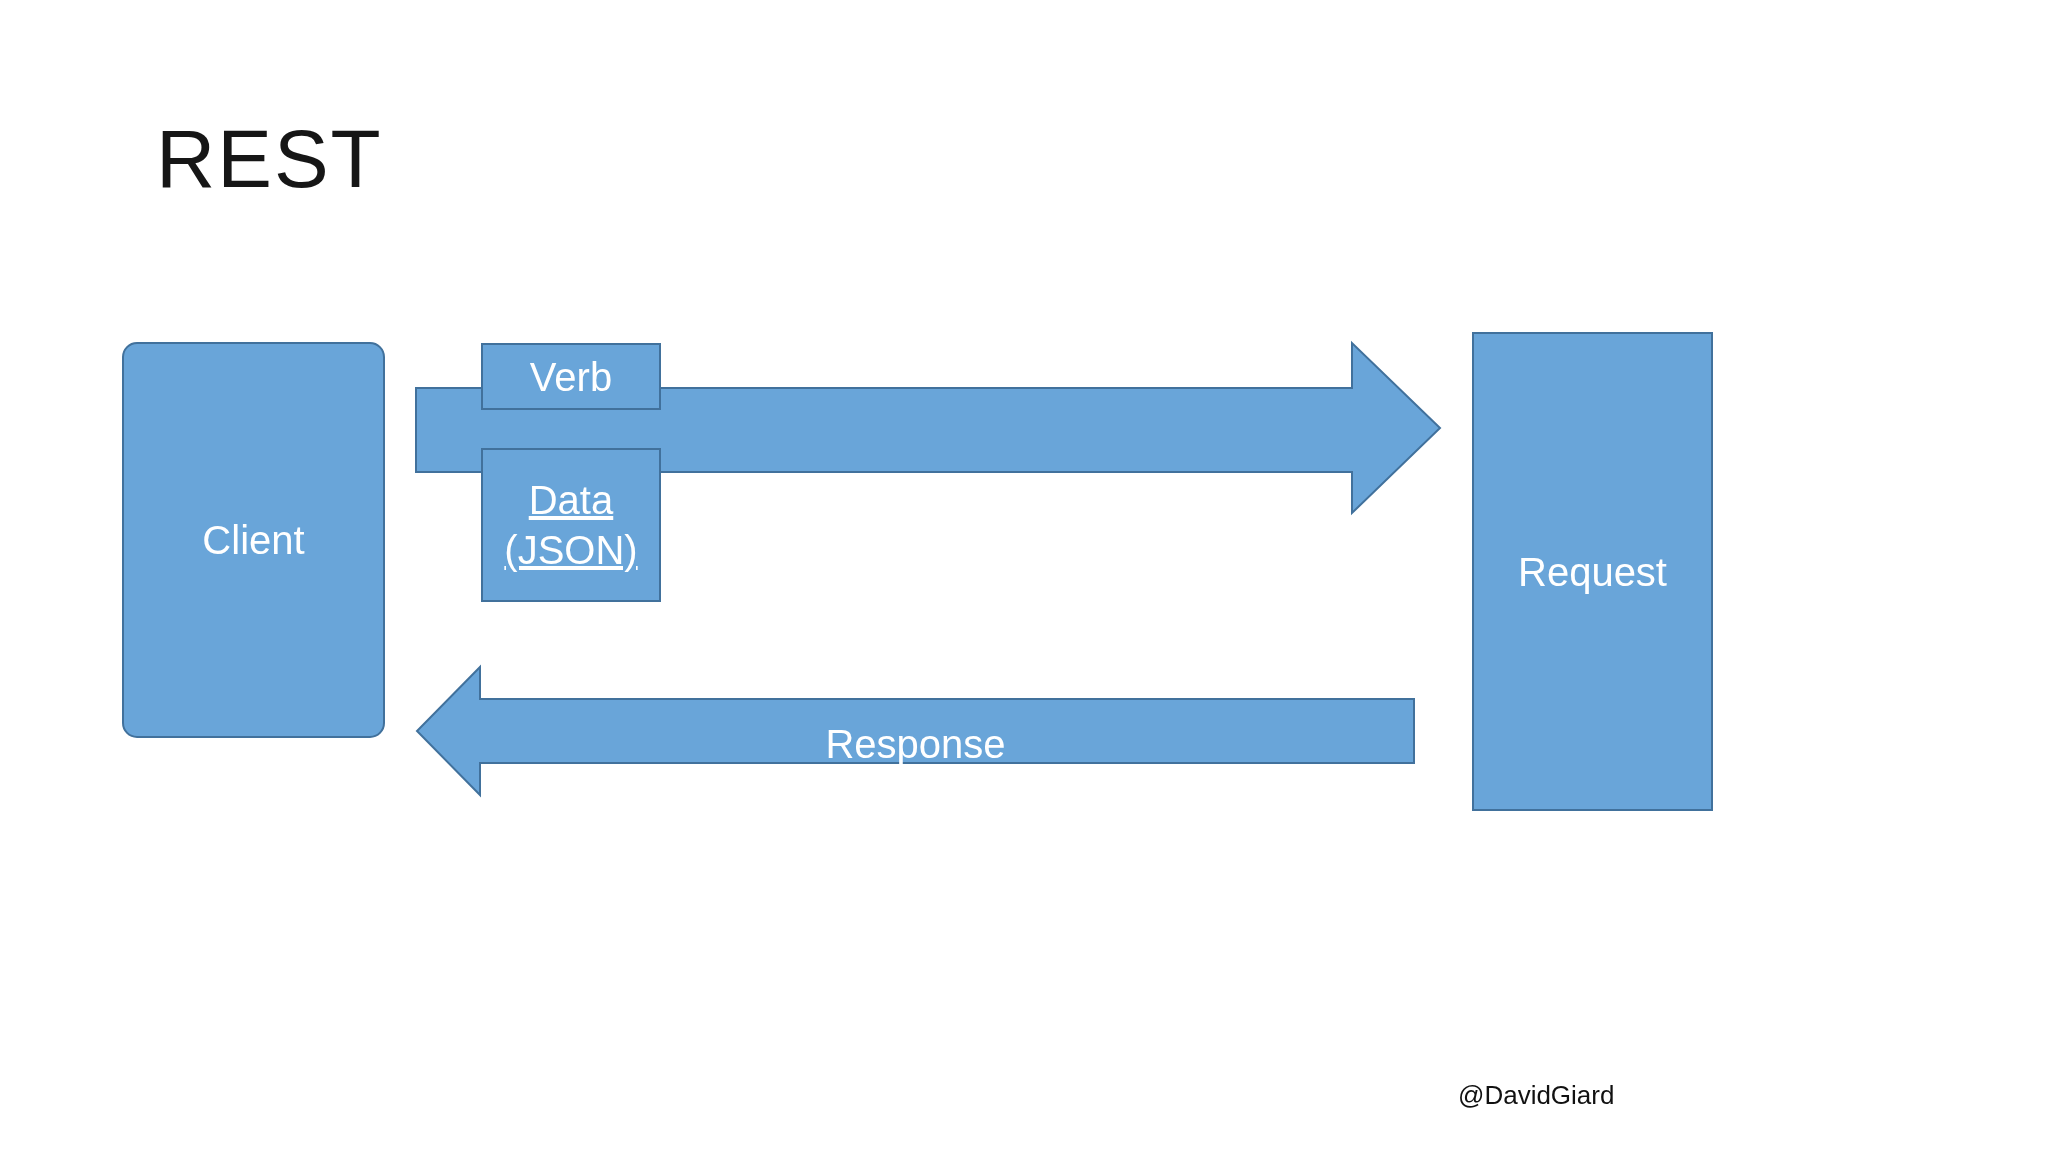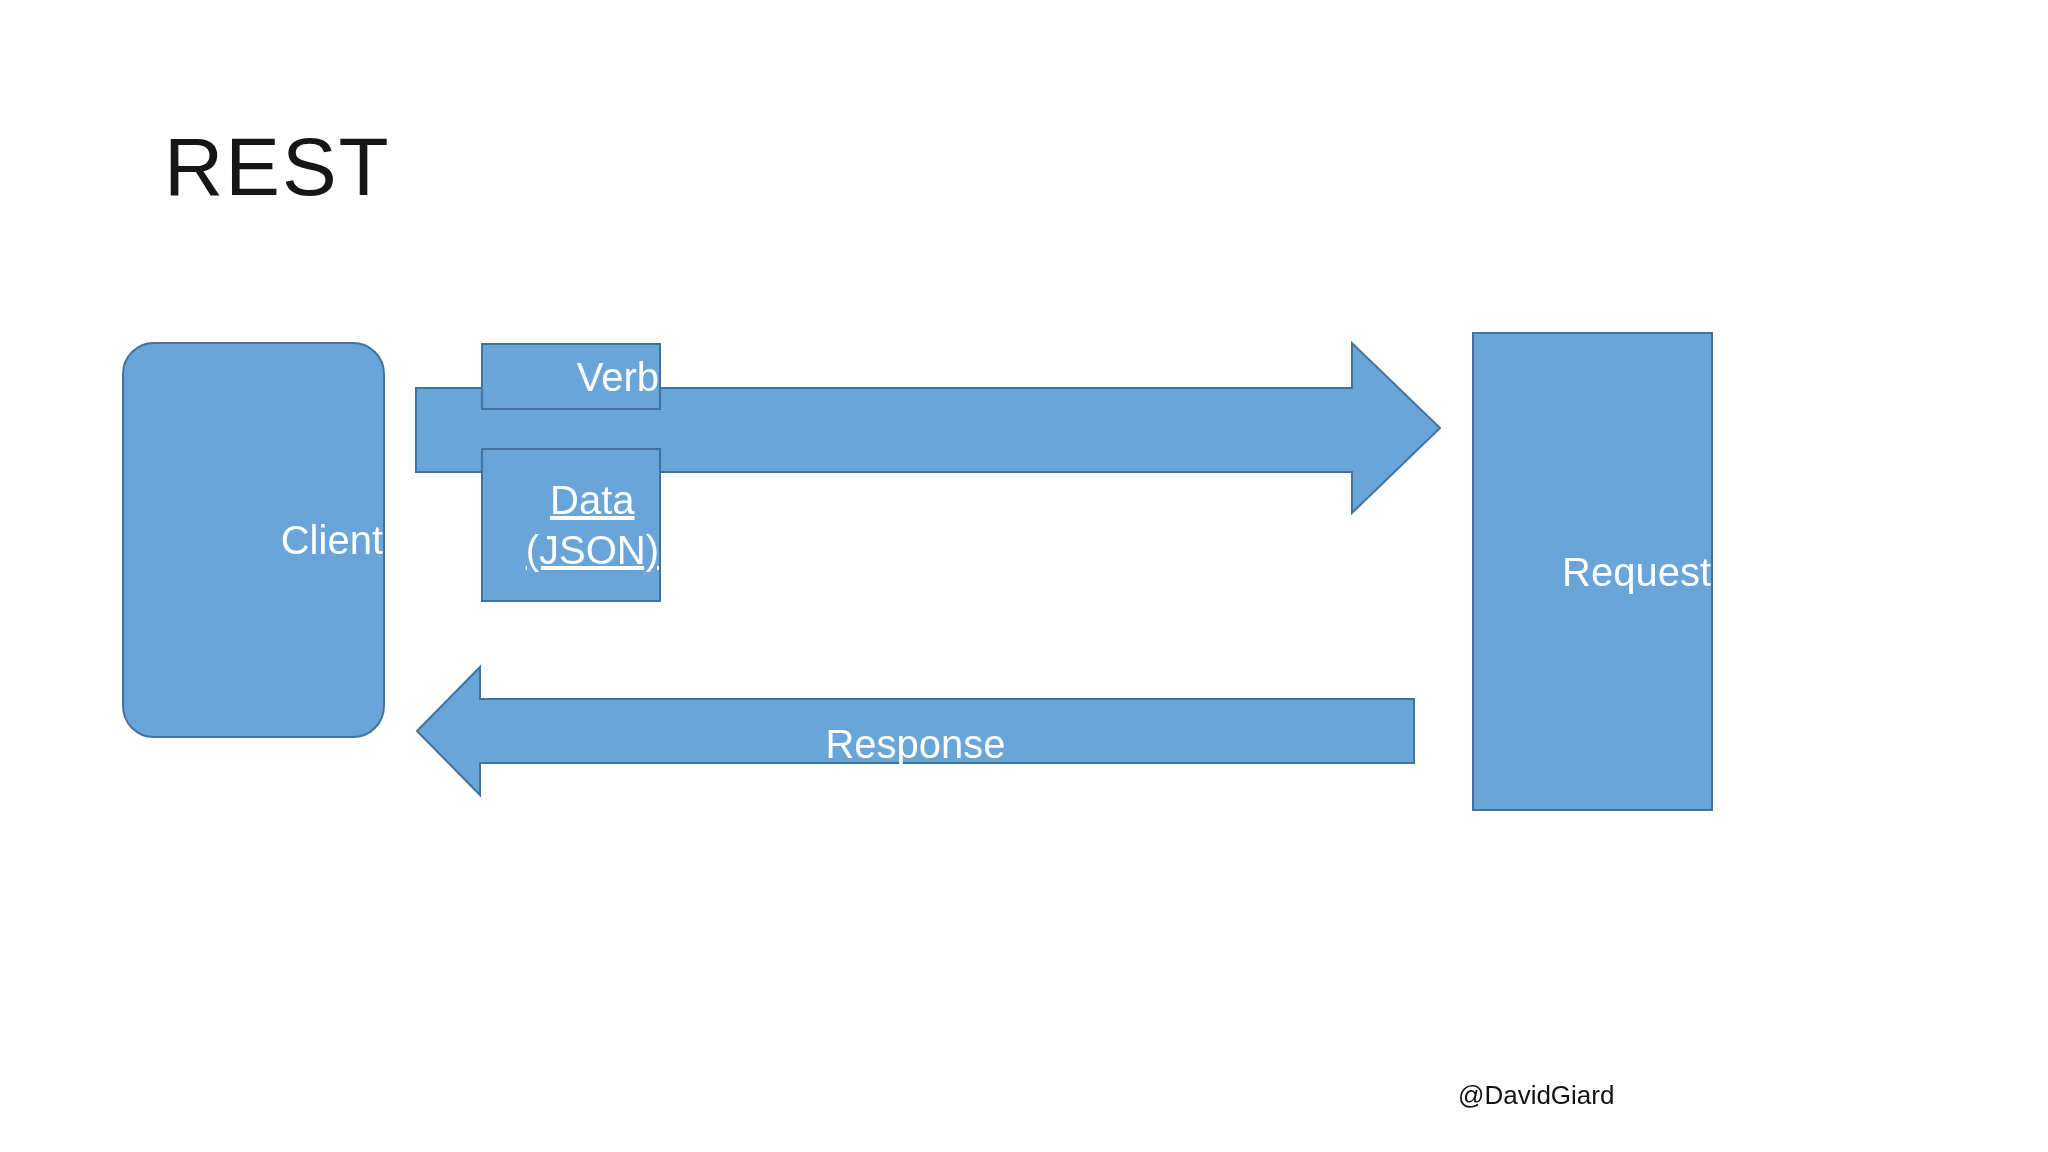--- a/index.html
+++ b/index.html
@@ -14,50 +14,50 @@
   .slide{
     position:relative;
     width:2048px;height:1152px;
     background:var(--bg);
     overflow:hidden;
     font-family:"Liberation Sans", sans-serif;
   }
   .title{
     position:absolute;
     left:156px;top:112px;
-    margin:8px;
+    margin:0;
     font-size:82px;
     font-weight:300;
     letter-spacing:2px;
     color:var(--title-text);
     font-family:"Liberation Sans", sans-serif;
   }
   .arrows{
     position:absolute;left:0;top:0;width:2048px;height:1152px;
   }
   .arrows polygon{
     fill:var(--shape-fill);
     stroke:var(--shape-border);
     stroke-width:2;
     stroke-linejoin:miter;
   }
   .shape{
     position:absolute;
     background:var(--shape-fill);
     border:2px solid var(--shape-border);
     box-sizing:border-box;
-    display:flex;align-items:center;justify-content:flex-end;
+    display:flex;align-items:center;justify-content:center;
     color:var(--shape-text);
     font-size:40px;
     line-height:1.25;
     text-align:center;
   }
   .client{
     left:122px;top:342px;width:263px;height:396px;
-    border-radius:32px;
+    border-radius:15px;
   }
   .verb{
     left:481px;top:343px;width:180px;height:67px;
   }
   .data{
     left:481px;top:448px;width:180px;height:154px;
     white-space:pre-line;
     text-decoration:underline;
   }
   .endpoint{

